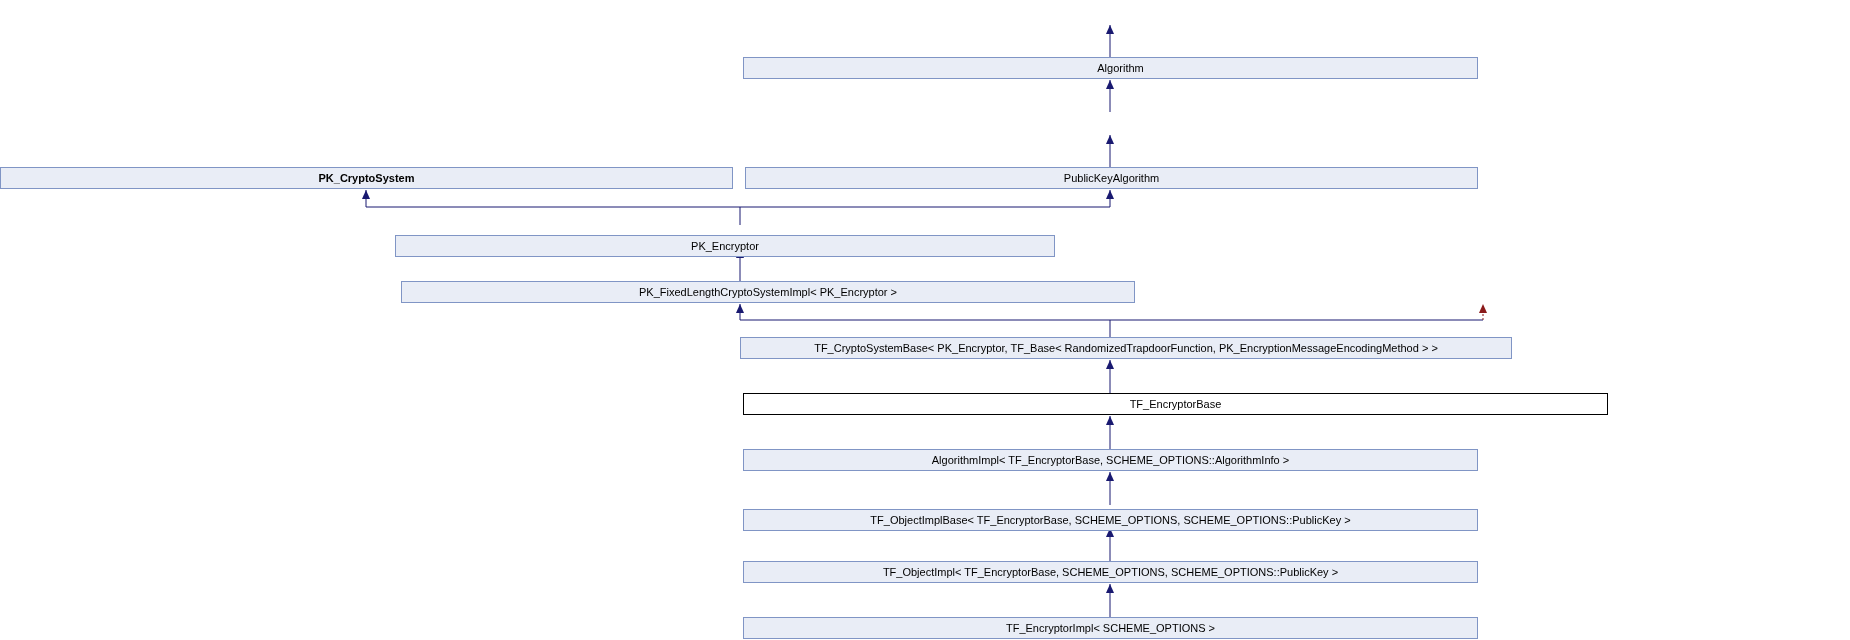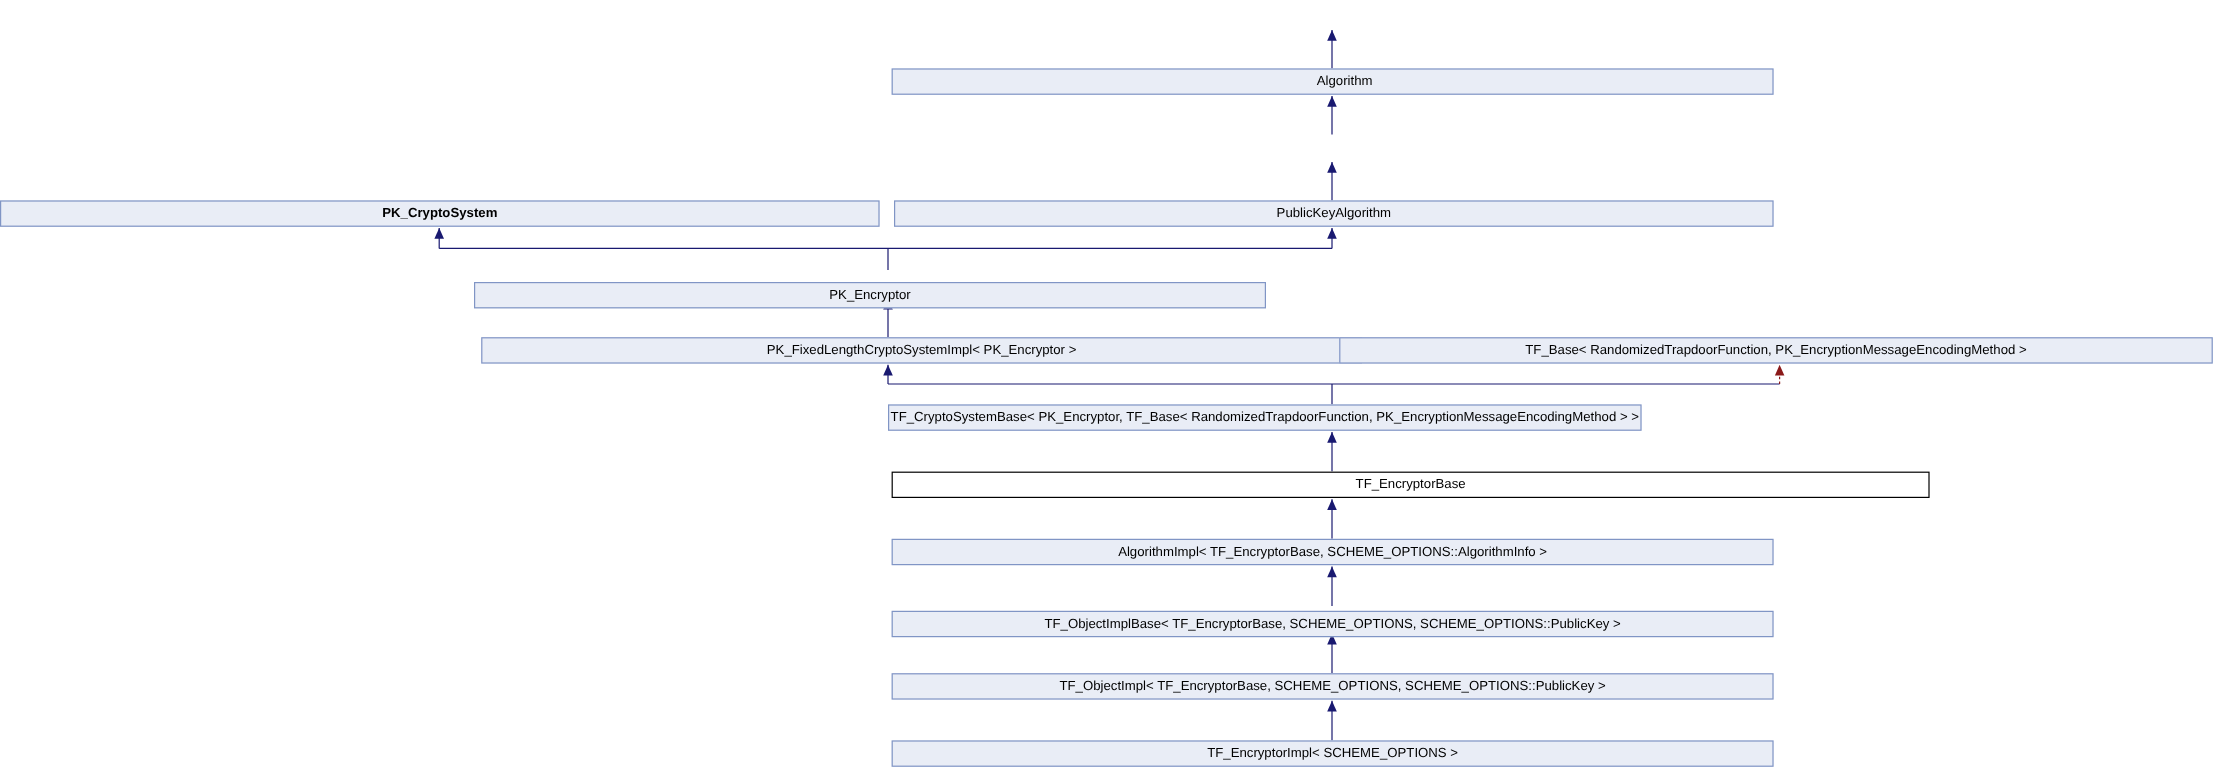--- a/index.html
+++ b/index.html
@@ -88,21 +88,20 @@
     <path class="edge-public" d="M740 320 L1483 320"></path>
     <path class="edge-public" d="M740 320 L740 304" marker-end="url(#arrow-blue)"></path>
     <path class="edge-private" d="M1483 320 L1483 304" marker-end="url(#arrow-red)"></path>
   </svg>
 
   <div class="node" style="left:743px; top:57px;  width:735px;padding-left:20px;">Algorithm</div>
   <div class="node" style="left:0px;   top:167px; width:733px;font-weight:bold;">PK_CryptoSystem</div>
   <div class="node" style="left:745px; top:167px; width:733px;">PublicKeyAlgorithm</div>
   <div class="node" style="left:395px; top:225px; width:660px;margin-top:10px;">PK_Encryptor</div>
   <div class="node" style="left:373px; top:281px; width:734px;margin-left:28px;">PK_FixedLengthCryptoSystemImpl&lt; PK_Encryptor &gt;</div>
-  <div class="node" style="left:1116px;top:281px; width:728px;">TF_Base&lt; RandomizedTrapdoorFunction, PK_EncryptionMessageEncodingMethod &gt;</div>
-  <div class="node" style="left:740px; top:337px; width:628px;">TF_CryptoSystemBase&lt; PK_Encryptor, TF_Base&lt; RandomizedTrapdoorFunction, PK_EncryptionMessageEncodingMethod &gt; &gt;</div>
+  <div class="node" style="left:740px; top:337px; width:772px;">TF_CryptoSystemBase&lt; PK_Encryptor, TF_Base&lt; RandomizedTrapdoorFunction, PK_EncryptionMessageEncodingMethod &gt; &gt;</div>
   <div class="node current" style="left:743px; top:393px; width:865px;">TF_EncryptorBase</div>
   <div class="node" style="left:743px; top:449px; width:735px;">AlgorithmImpl&lt; TF_EncryptorBase, SCHEME_OPTIONS::AlgorithmInfo &gt;</div>
   <div class="node" style="left:743px; top:509px; width:735px;">TF_ObjectImplBase&lt; TF_EncryptorBase, SCHEME_OPTIONS, SCHEME_OPTIONS::PublicKey &gt;</div>
   <div class="node" style="left:743px; top:561px; width:735px;">TF_ObjectImpl&lt; TF_EncryptorBase, SCHEME_OPTIONS, SCHEME_OPTIONS::PublicKey &gt;</div>
   <div class="node" style="left:743px; top:617px; width:735px;">TF_EncryptorImpl&lt; SCHEME_OPTIONS &gt;</div>
 
 </div>
 
 </body></html>

